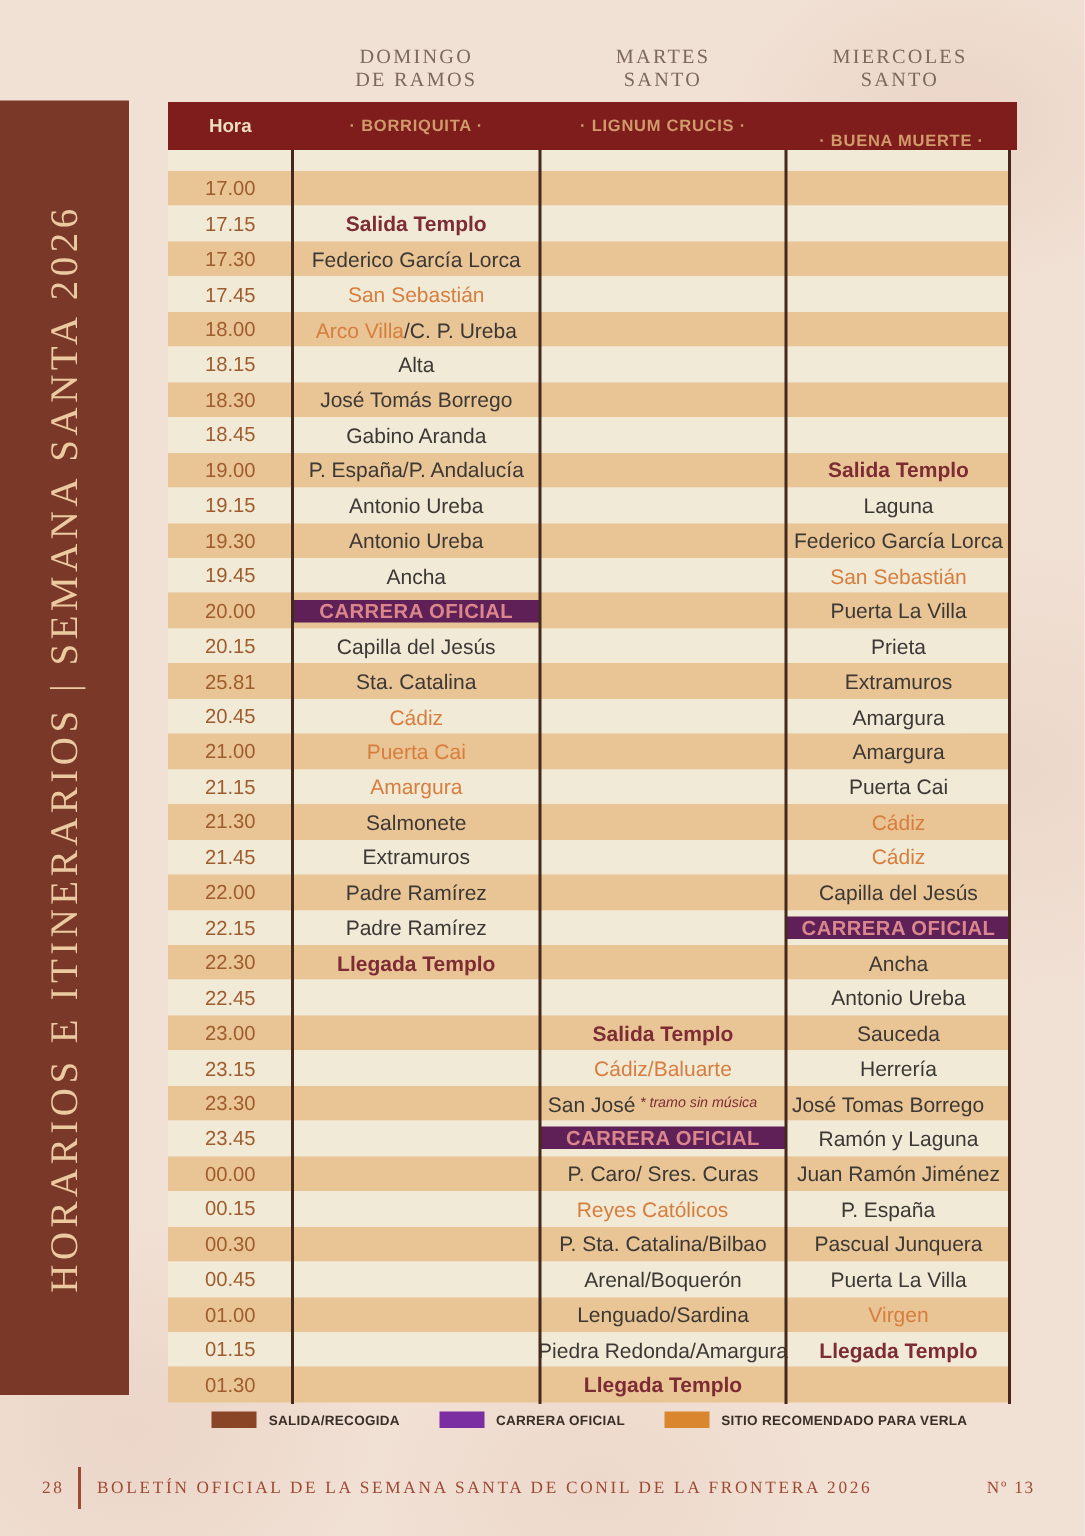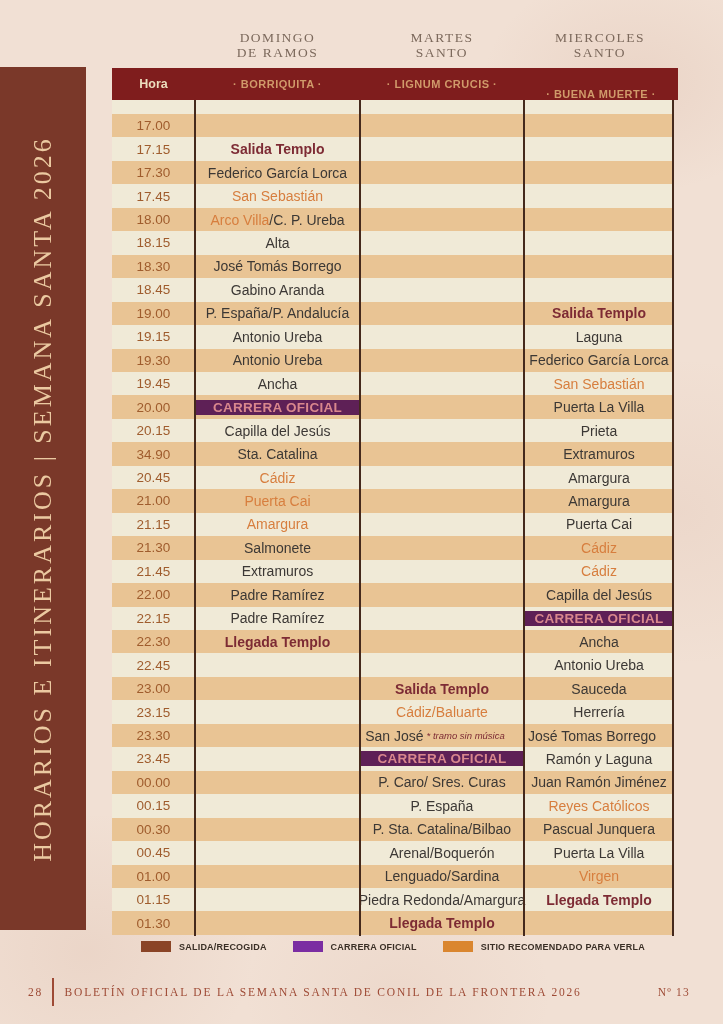--- a/index.html
+++ b/index.html
@@ -204,21 +204,21 @@
         <div class="c-time">20.15</div>
         <div class="c-cell cw0">
           <span class="t-normal">Capilla del Jesús</span>
         </div>
         <div class="c-cell cw1"></div>
         <div class="c-cell cw2">
           <span class="t-normal">Prieta</span>
         </div>
       </div>
       <div class="row tan">
-        <div class="c-time">34.90</div>
+        <div class="c-time">25.81</div>
         <div class="c-cell cw0">
           <span class="t-normal">Sta. Catalina</span>
         </div>
         <div class="c-cell cw1"></div>
         <div class="c-cell cw2">
           <span class="t-normal">Extramuros</span>
         </div>
       </div>
       <div class="row cream">
         <div class="c-time">20.45</div>
@@ -355,25 +355,25 @@
         <div class="c-cell cw1">
           <span class="t-normal">P. Caro/ Sres. Curas</span>
         </div>
         <div class="c-cell cw2">
           <span class="t-normal">Juan Ramón Jiménez</span>
         </div>
       </div>
       <div class="row cream">
         <div class="c-time">00.15</div>
         <div class="c-cell cw0"></div>
+        <div class="c-cell cw2">
+          <span class="t-sitio">Reyes Católicos</span>
+        </div>
         <div class="c-cell cw1">
           <span class="t-normal">P. España</span>
-        </div>
-        <div class="c-cell cw2">
-          <span class="t-sitio">Reyes Católicos</span>
         </div>
       </div>
       <div class="row tan">
         <div class="c-time">00.30</div>
         <div class="c-cell cw0"></div>
         <div class="c-cell cw1">
           <span class="t-normal">P. Sta. Catalina/Bilbao</span>
         </div>
         <div class="c-cell cw2">
           <span class="t-normal">Pascual Junquera</span>

